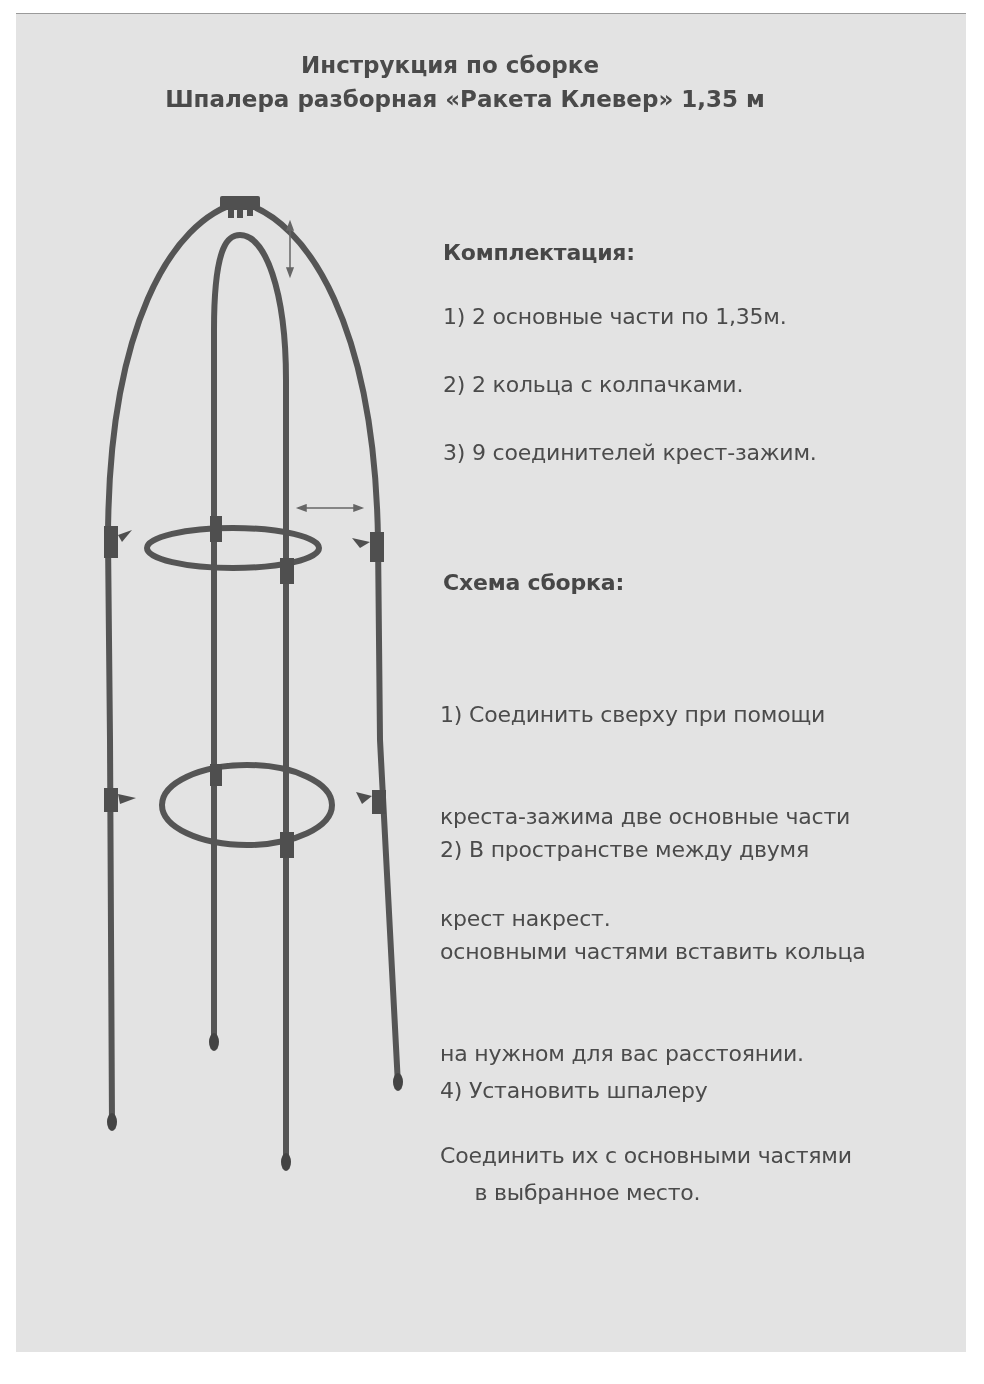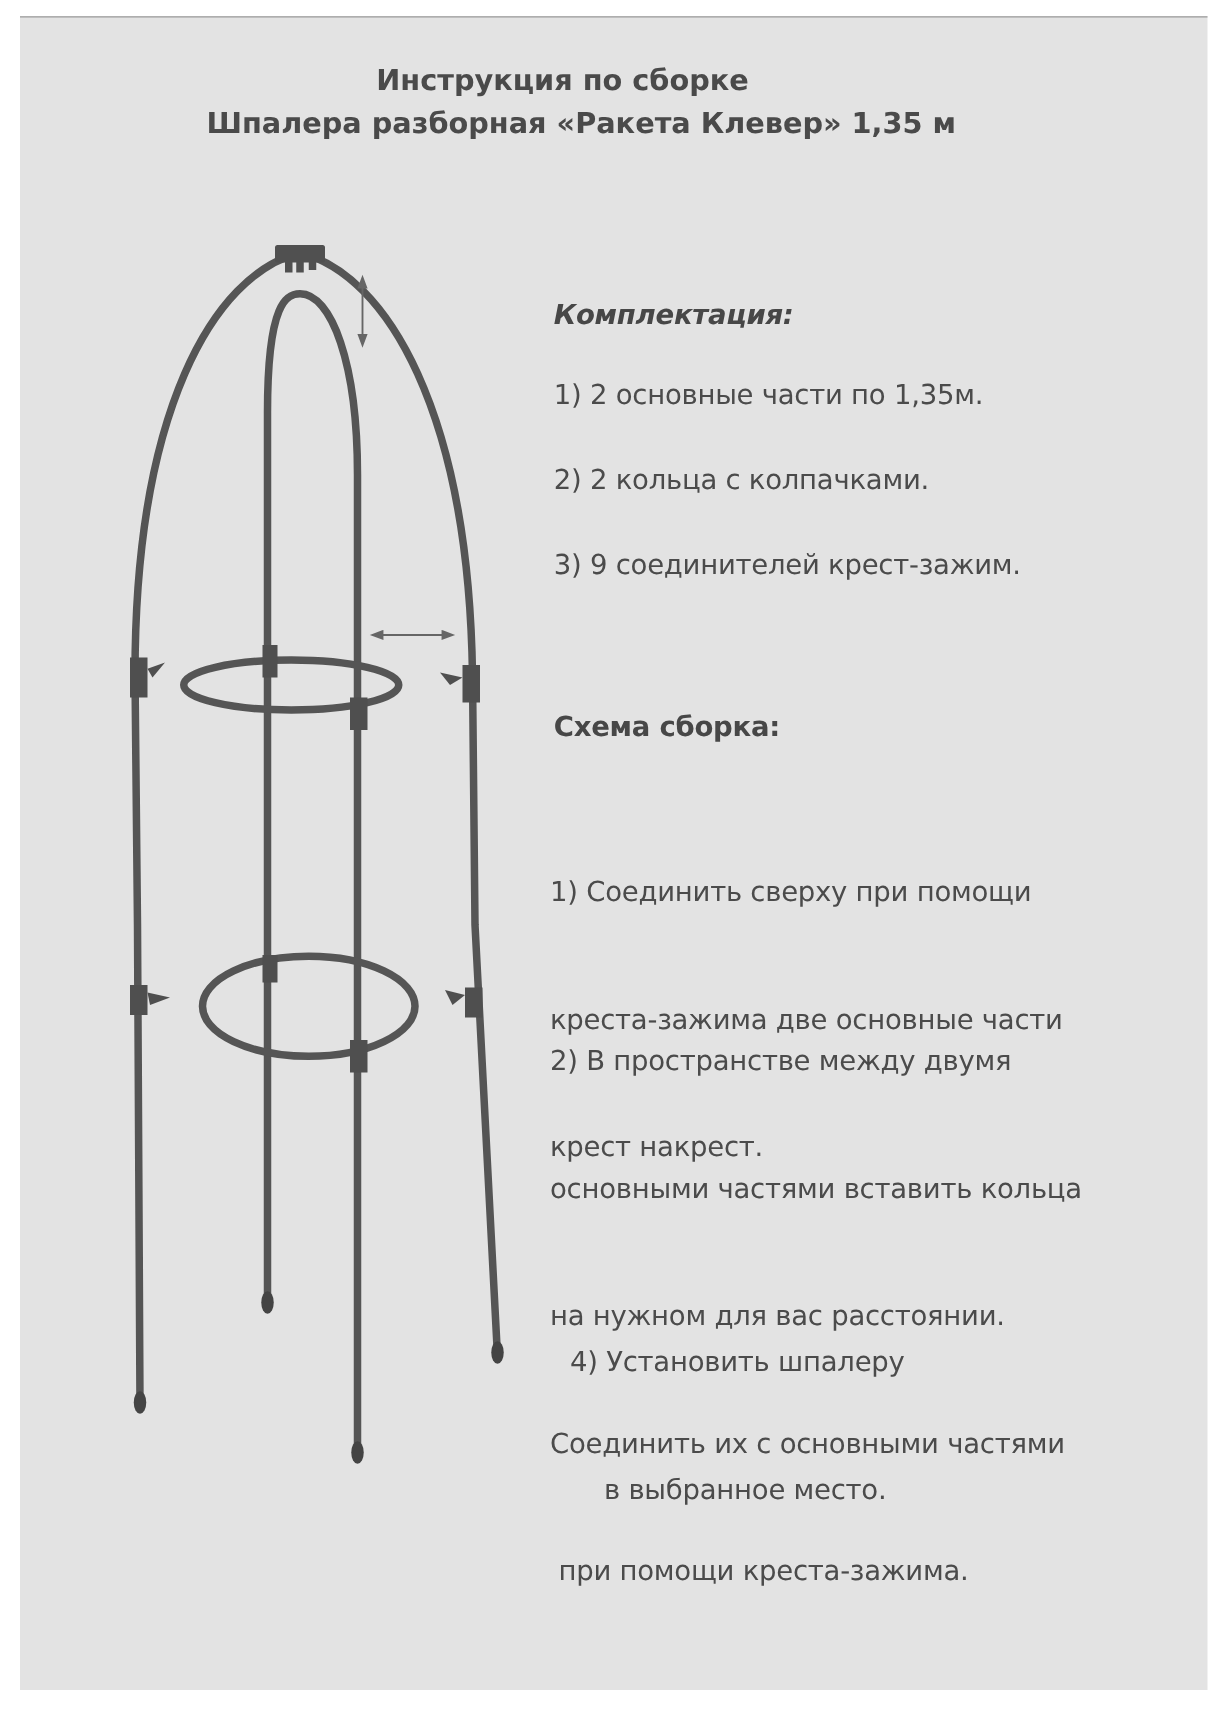--- a/index.html
+++ b/index.html
@@ -13,28 +13,28 @@
     position: absolute; left: 0; top: 48px; width: 900px; text-align: center;
     font-family: "DejaVu Sans", sans-serif; font-weight: bold; color: #4a4a4a;
     font-size: 23px; line-height: 34px;
   }
   .title-block .t2 { padding-left: 30px; }
   .text {
     position: absolute; font-family: "DejaVu Sans", sans-serif; color: #4b4b4b;
     font-size: 22px; letter-spacing: -0.2px;
   }
   .heading { font-weight: bold; font-size: 22px; color: #474747; }
-  .kit-h { left: 443px; top: 240px; font-style: italic; }
+  .kit-h { left: 443px; top: 240px; }
   .kit { left: 443px; line-height: 30px; }
   .kit1 { top: 302px; } .kit2 { top: 370px; } .kit3 { top: 438px; }
   .asm-h { left: 443px; top: 570px; }
   .step { left: 440px; line-height: 34px; white-space: pre; }
   .s1 { top: 630px; }
   .s2 { top: 765px; }
-  .s4 { top: 1006px; left: 456px; }
+  .s4 { top: 1006px; left: 440px; text-align: center; }
   .diagram { position: absolute; left: 90px; top: 180px; }
 </style>
 </head>
 <body>
 
 <div class="paper"></div>
 
 <div class="title-block">
   <div>Инструкция по сборке</div>
   <div class="t2">Шпалера разборная «Ракета Клевер» 1,35 м</div>
@@ -102,19 +102,18 @@
   <div>1) Соединить сверху при помощи</div>
   <div>креста-зажима две основные части</div>
   <div>крест накрест.</div>
 </div>
 
 <div class="text step s2">
   <div>2) В пространстве между двумя</div>
   <div>основными частями вставить кольца</div>
   <div>на нужном для вас расстоянии.</div>
   <div>Соединить их с основными частями</div>
-  <div> при помощи креста-зажима.</div>
 </div>
 
 <div class="text step s4">
   <div>4) Установить шпалеру</div>
   <div>    в выбранное место.</div>
 </div>
 
 </body></html>

